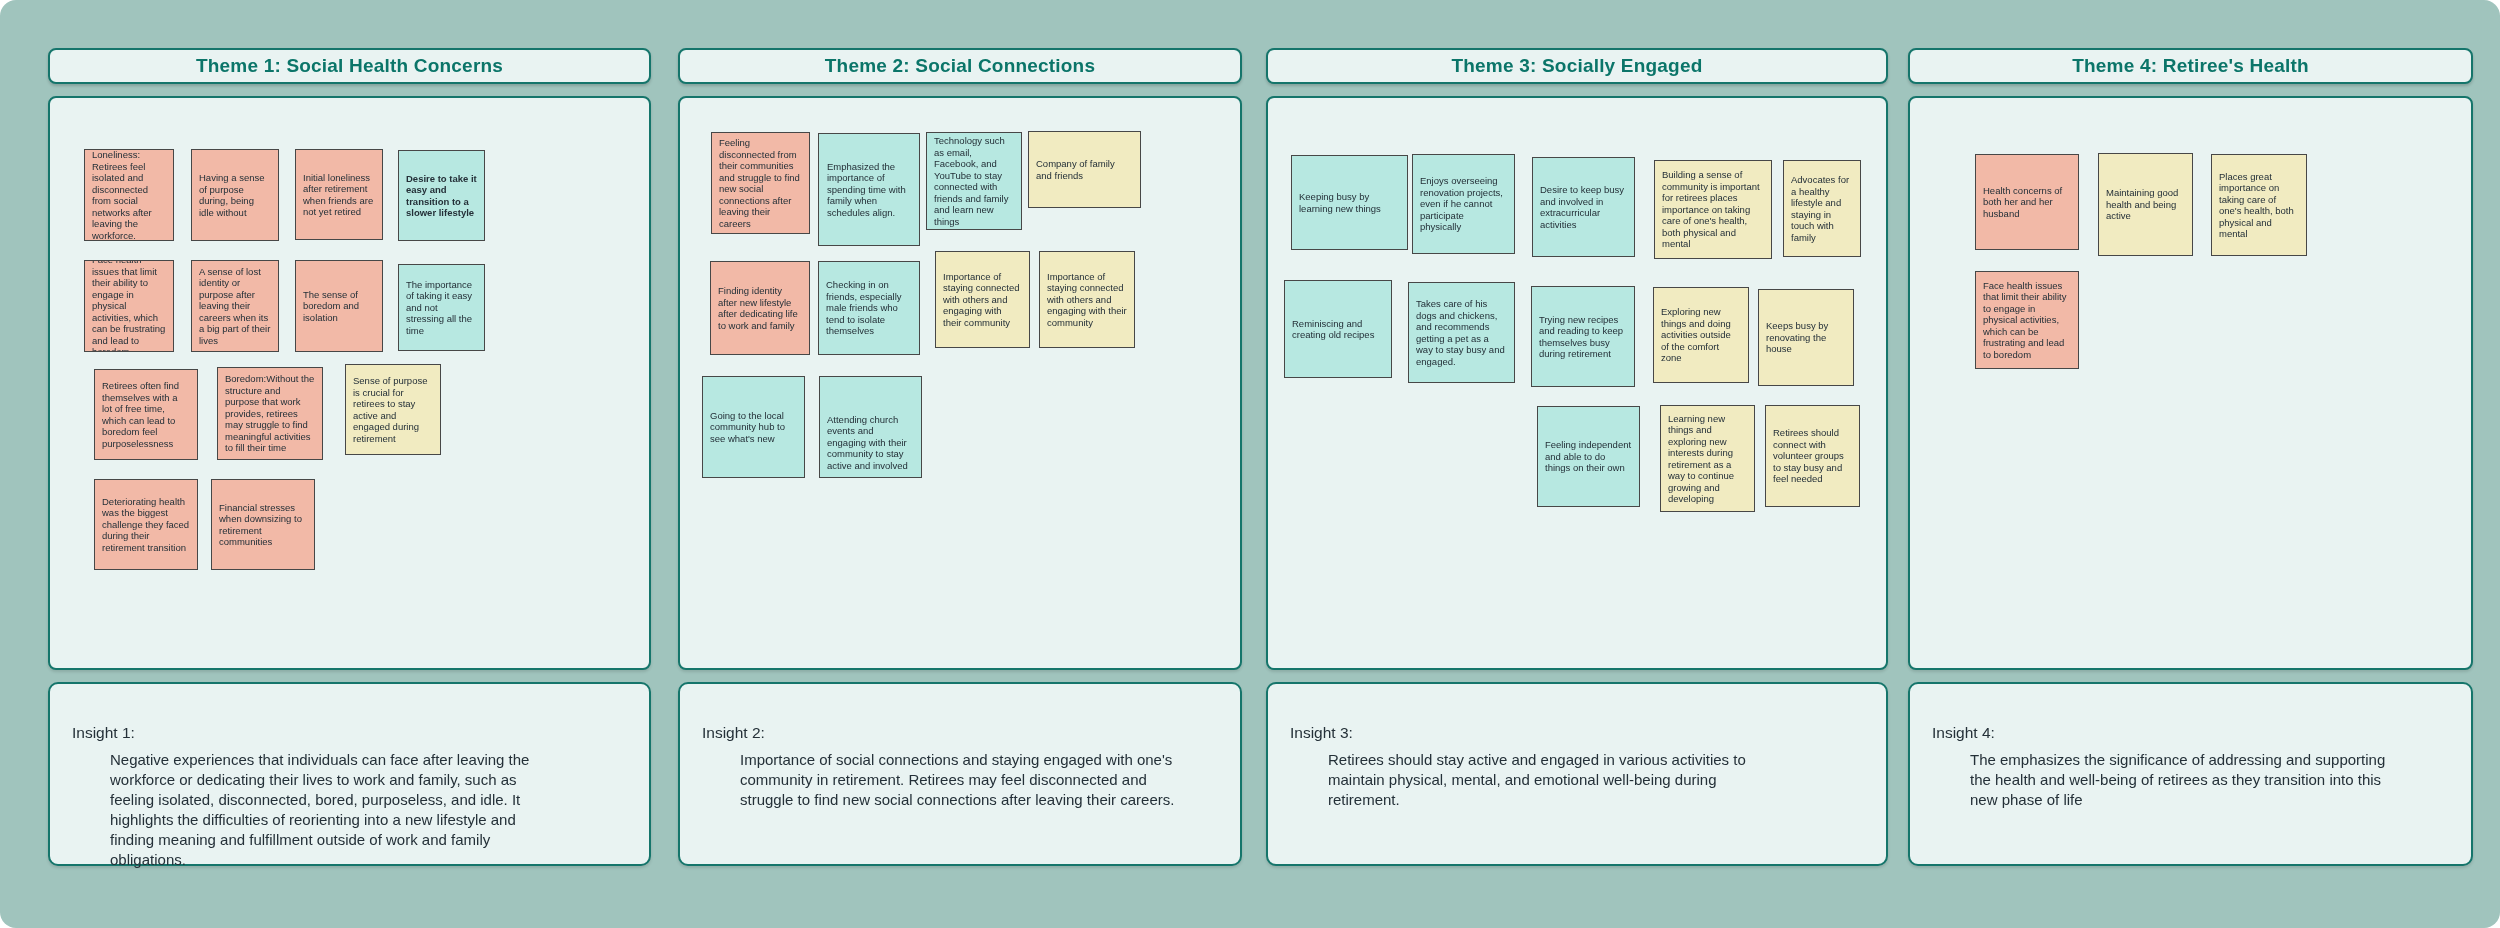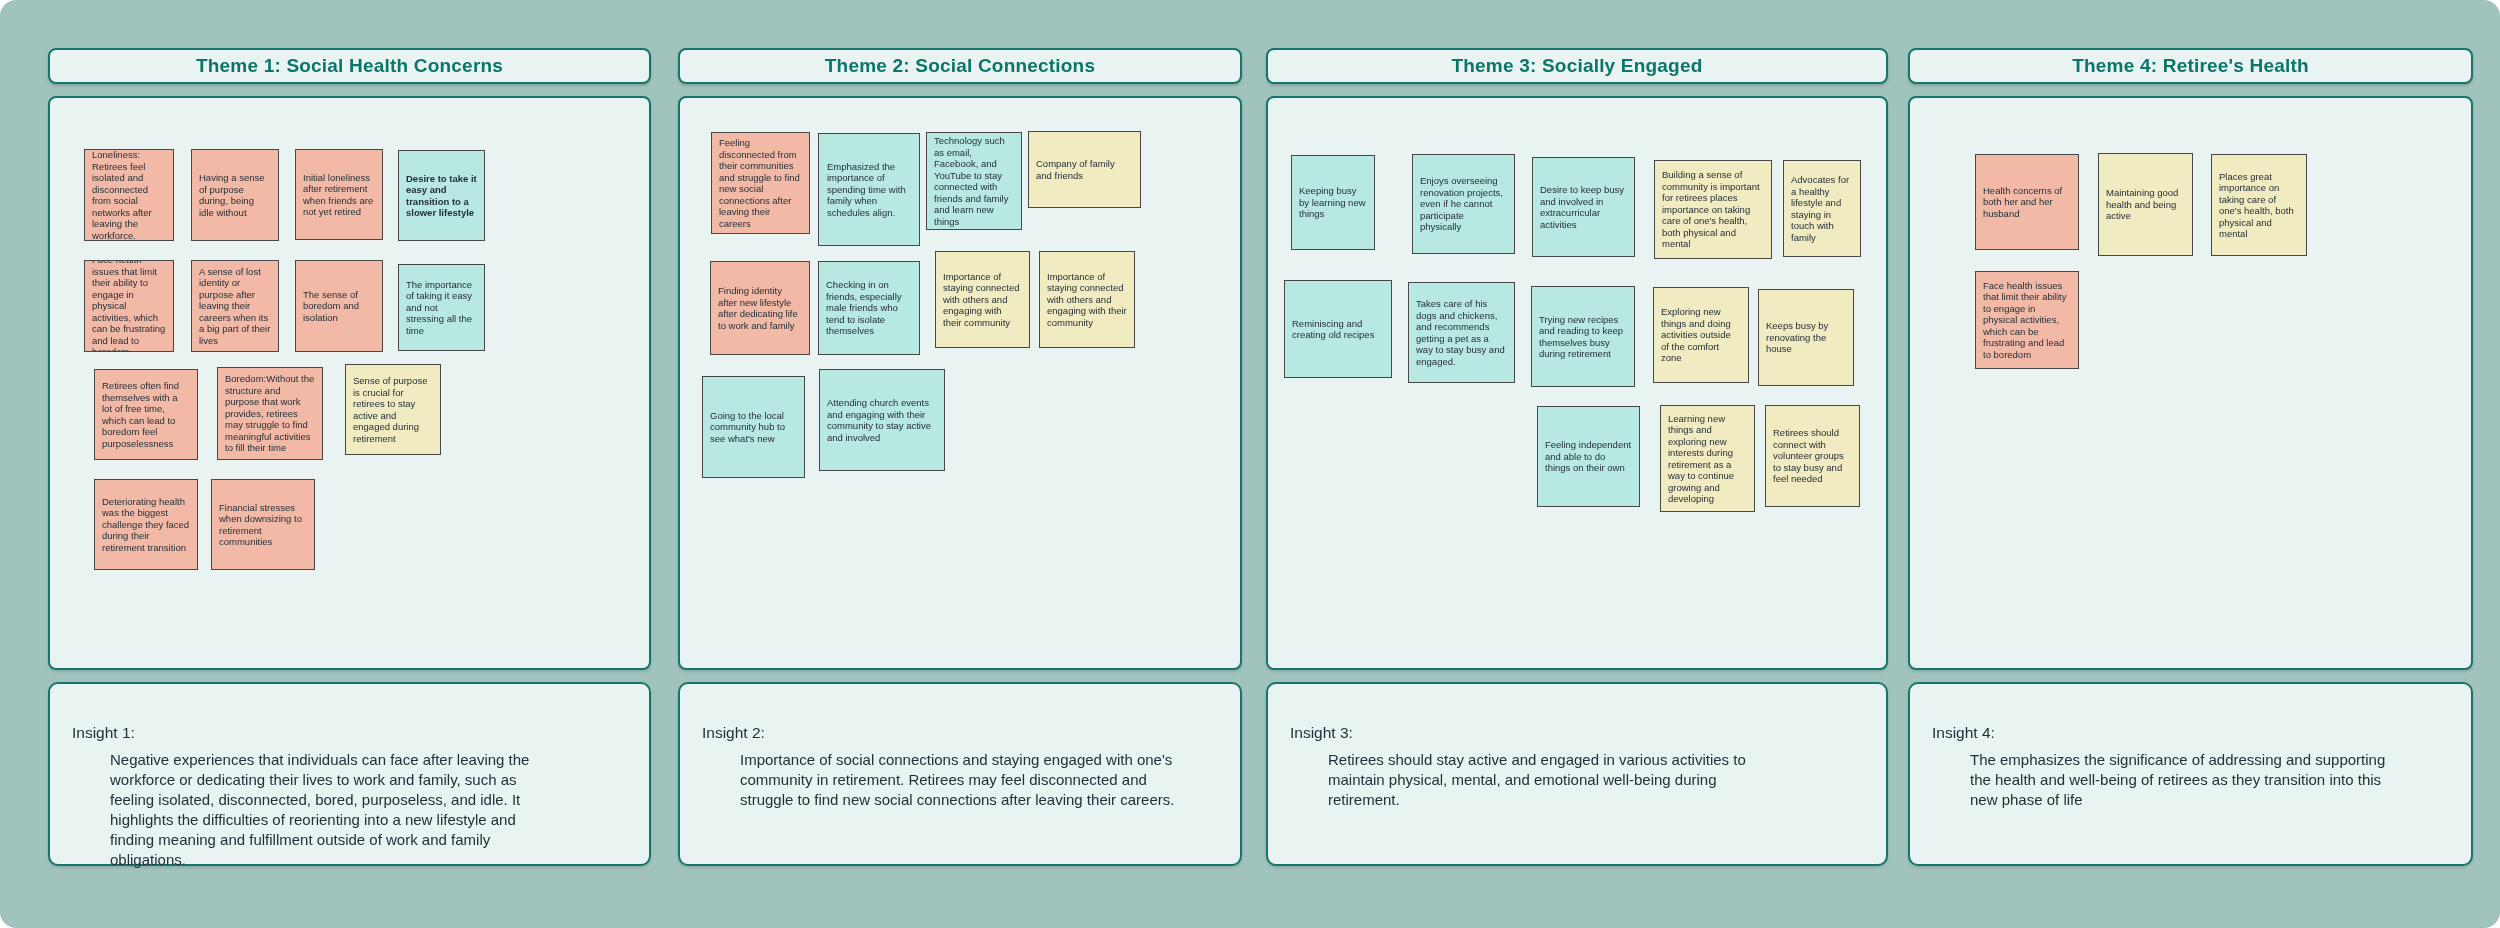--- a/index.html
+++ b/index.html
@@ -145,36 +145,36 @@
         </div>
         <div class="note yellow" style="left: 255px; top: 153px; width: 95px; height: 97px;">
           <span>Importance of staying connected with others and engaging with their community</span>
         </div>
         <div class="note yellow" style="left: 359px; top: 153px; width: 96px; height: 97px;">
           <span>Importance of staying connected with others and engaging with their community</span>
         </div>
         <div class="note teal" style="left: 22px; top: 278px; width: 103px; height: 102px;">
           <span>Going to the local community hub to see what's new</span>
         </div>
-        <div class="note teal" style="left: 139px; top: 271px; width: 126px; height: 102px;">
+        <div class="note teal" style="left: 139px; top: 278px; width: 103px; height: 102px; align-items: flex-end;">
           <span>Attending church events and engaging with their community to stay active and involved</span>
         </div>
       </div>
     <div class="insight">
       <div class="insight-label">Insight 2:</div>
       <div class="insight-text">Importance of social connections and staying engaged with one's community in retirement. Retirees may feel disconnected and struggle to find new social connections after leaving their careers.</div>
     </div>
   </div>
 
   <div class="col" style="left:1266px;width:622px">
     <div class="theme-header">
       <span class="theme-title">Theme 3: Socially Engaged</span>
     </div>
     <div class="theme-panel">
-        <div class="note teal" style="left: 23px; top: 57px; width: 84px; height: 95px;">
+        <div class="note teal" style="left: 23px; top: 57px; width: 117px; height: 95px;">
           <span>Keeping busy by learning new things</span>
         </div>
         <div class="note teal" style="left: 144px; top: 56px; width: 103px; height: 100px;">
           <span>Enjoys overseeing renovation projects, even if he cannot participate physically</span>
         </div>
         <div class="note teal" style="left: 264px; top: 59px; width: 103px; height: 100px;">
           <span>Desire to keep busy and involved in extracurricular activities</span>
         </div>
         <div class="note yellow" style="left: 386px; top: 62px; width: 118px; height: 99px;">
           <span>Building a sense of community is important for retirees places importance on taking care of one's health, both physical and mental</span>

